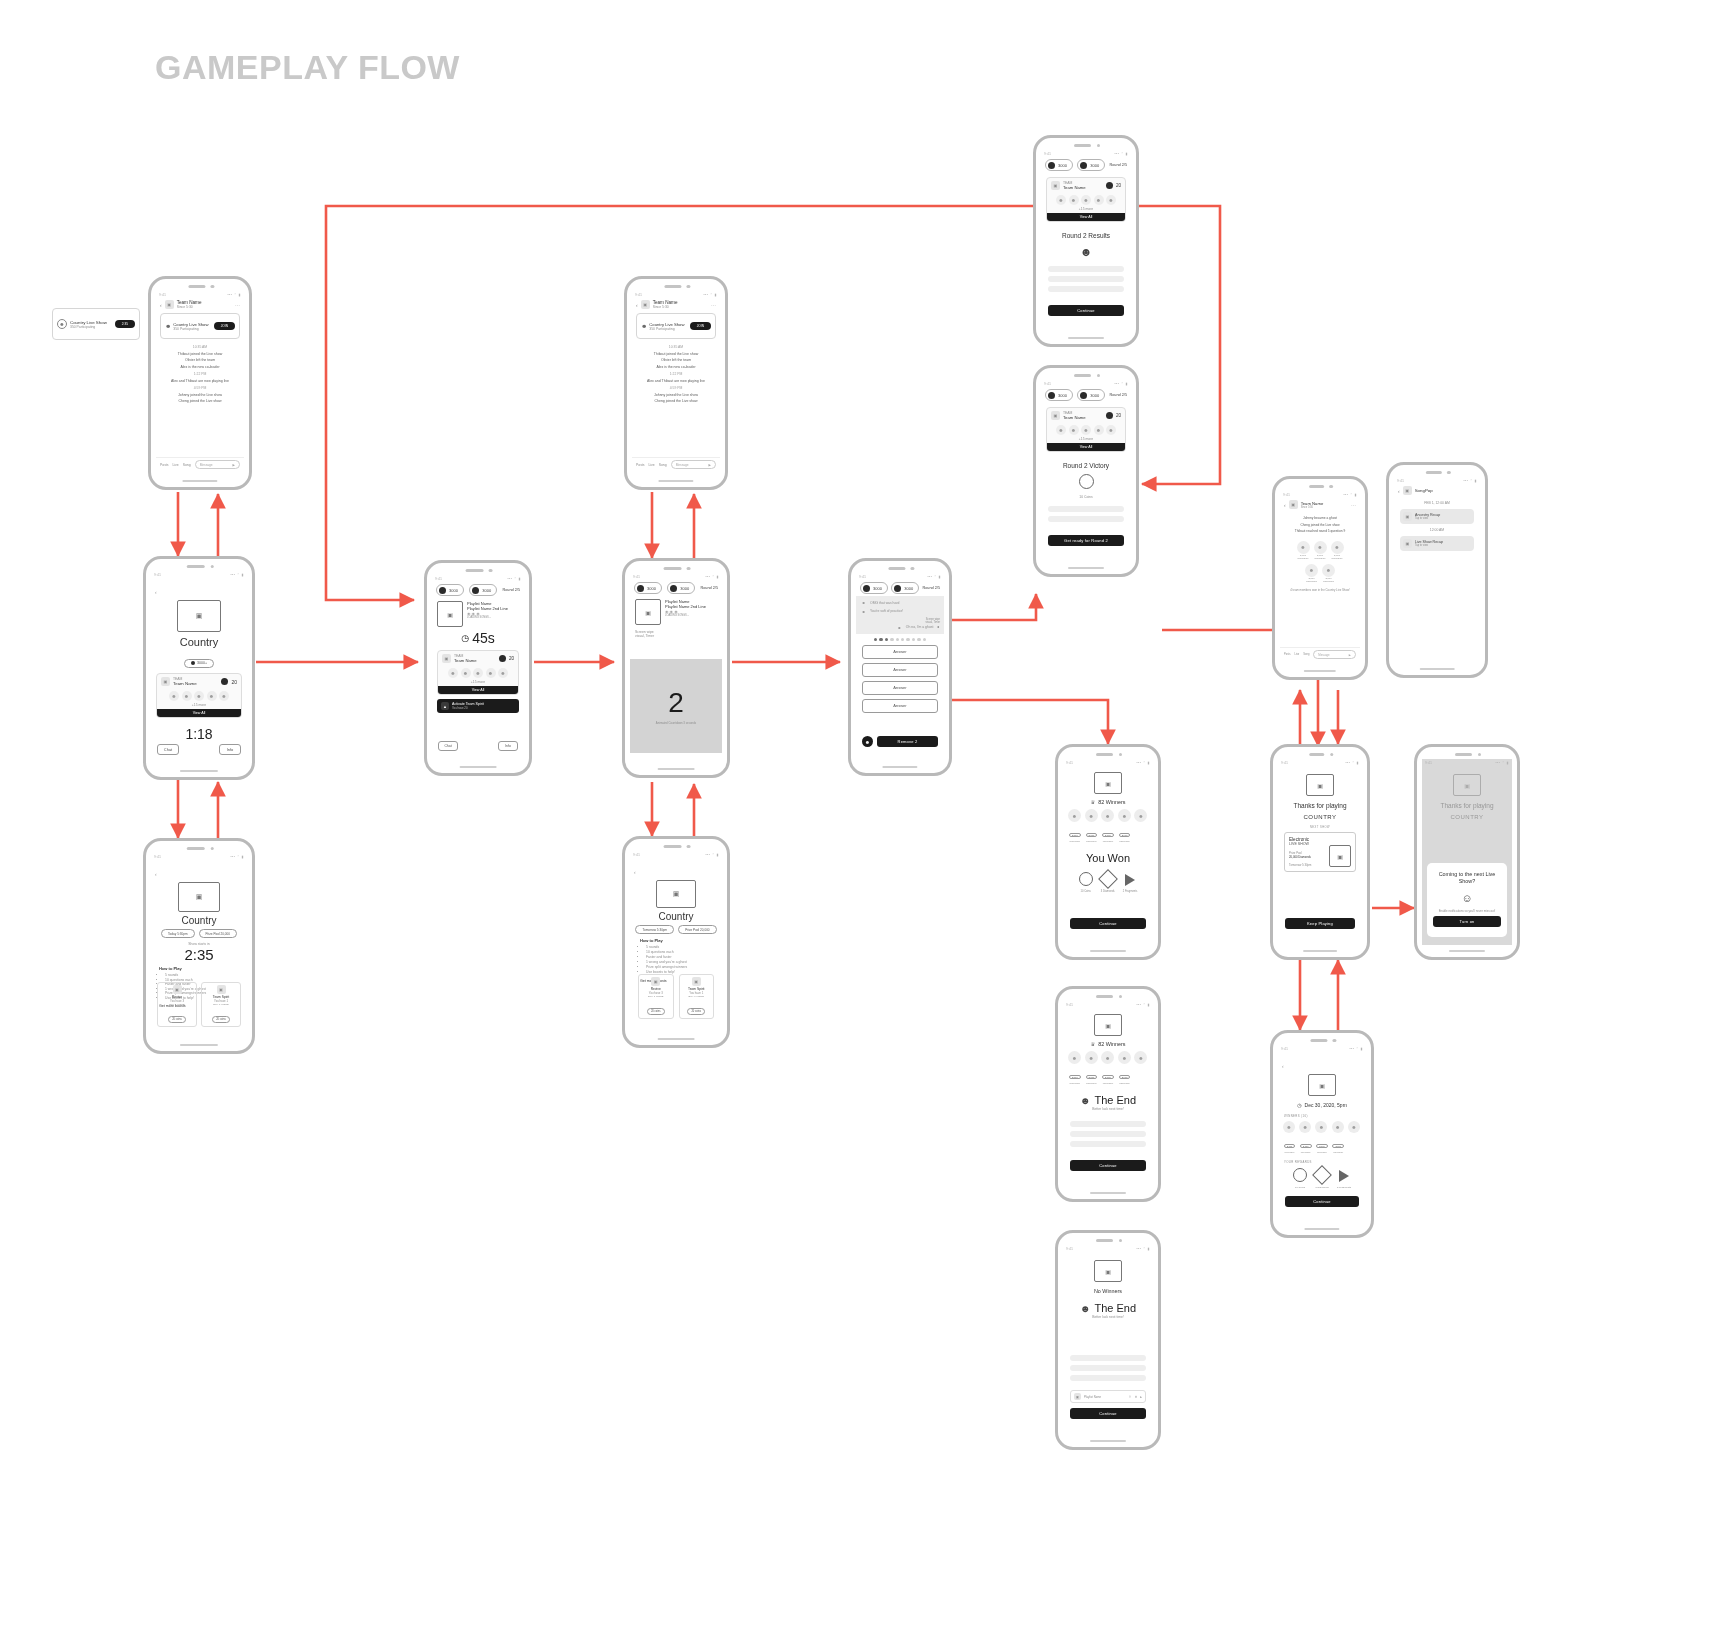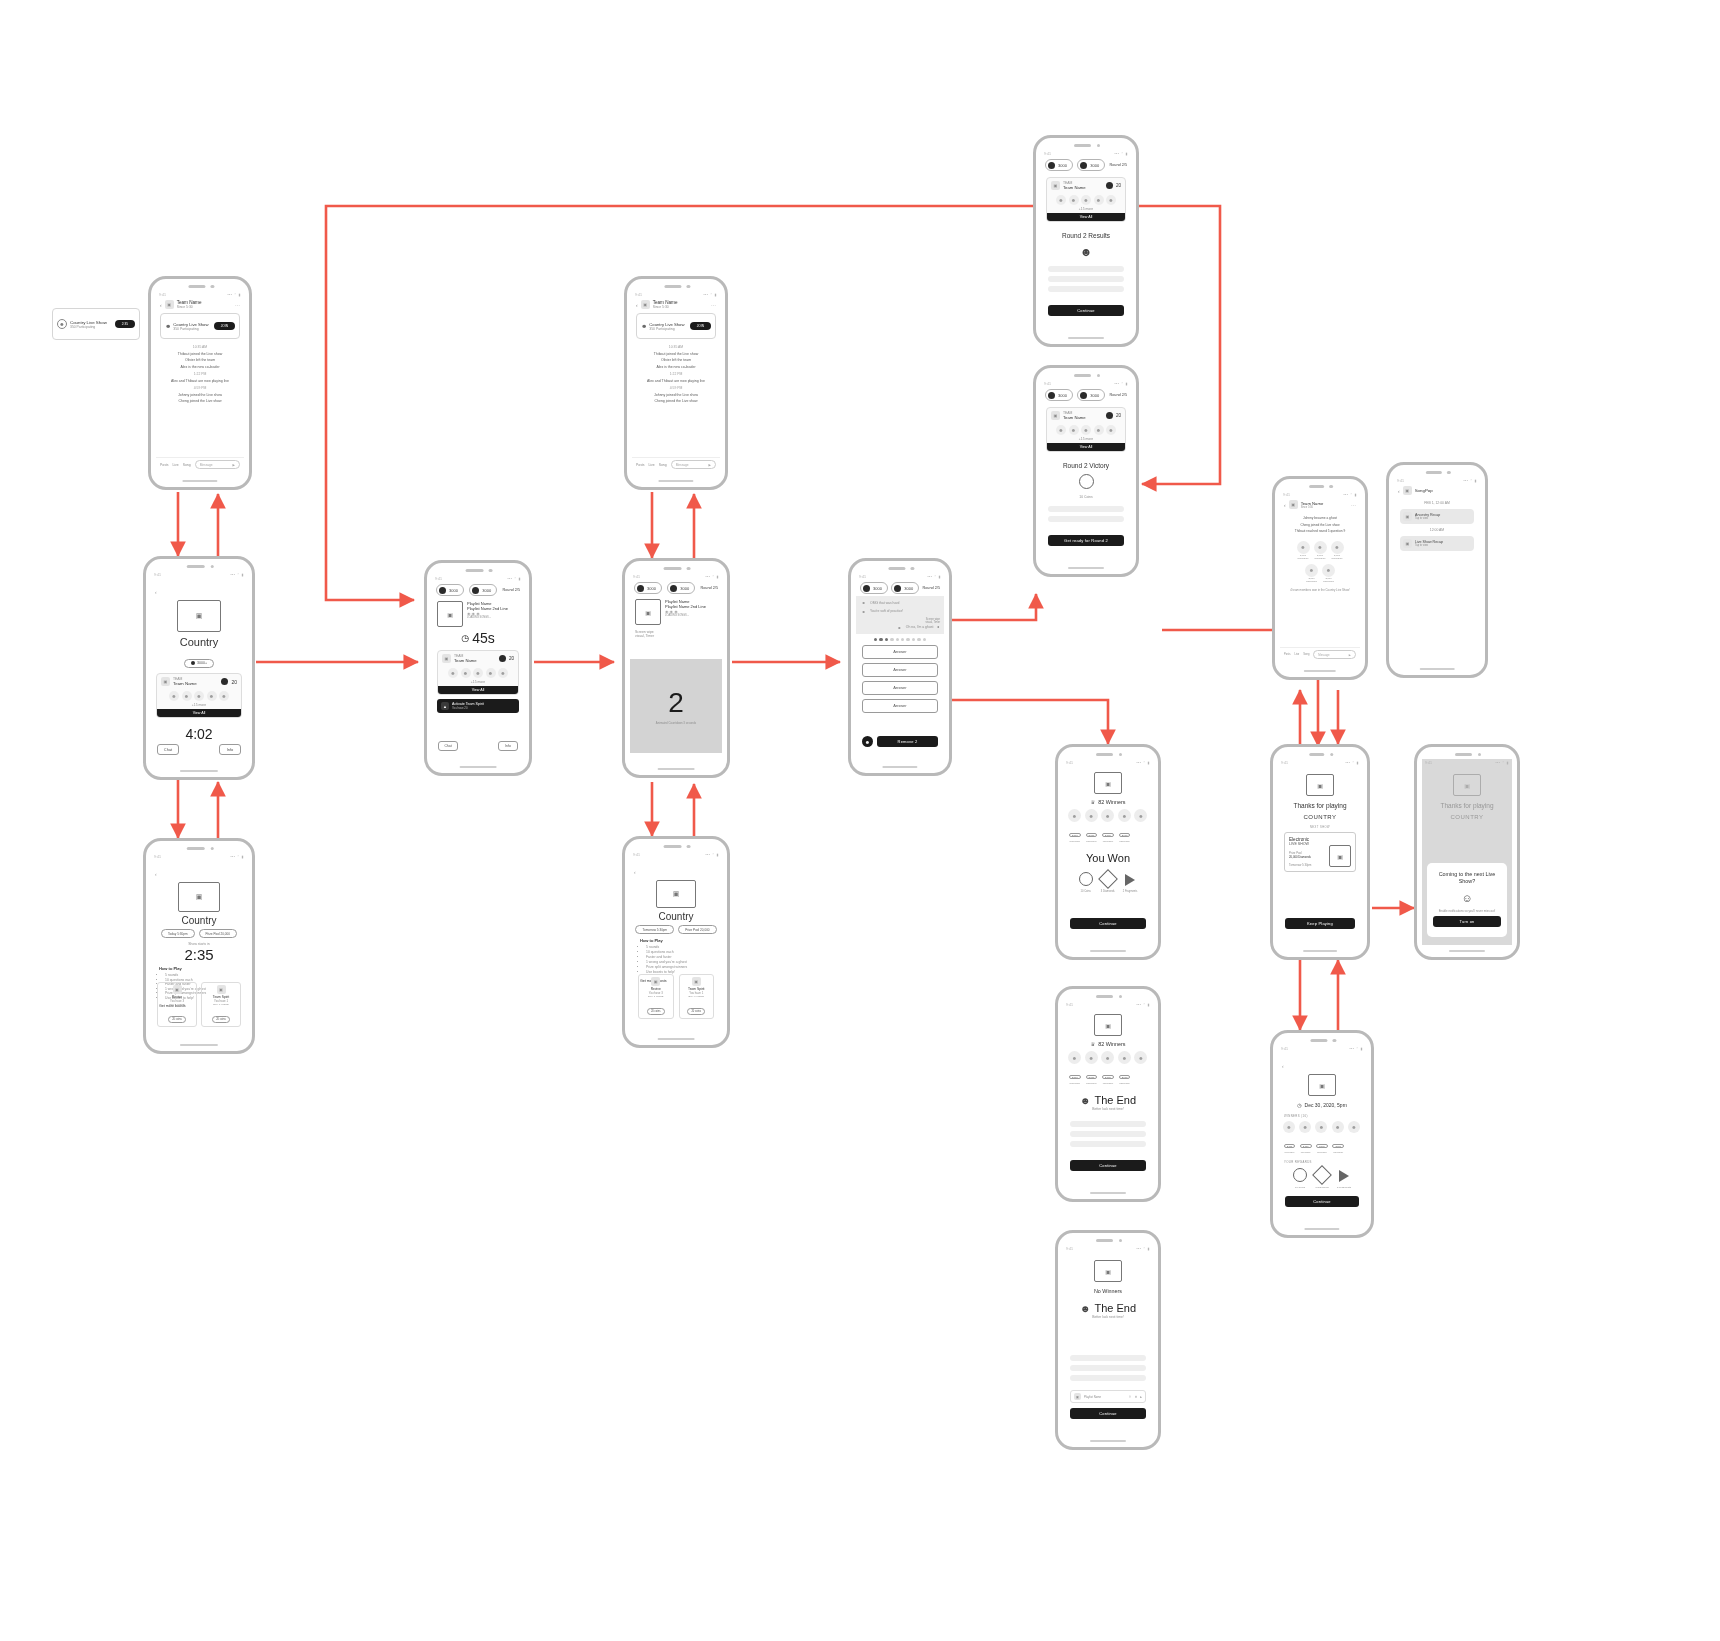--- a/index.html
+++ b/index.html
@@ -42,20 +42,21 @@
   .joinb{background:#1b1b1b;color:#fff;border-radius:20px;font-size:3.2px;padding:2px 7px;}
 
   
   svg.arrows{position:absolute;left:0;top:0;width:1720px;height:1641px;pointer-events:none;}
 </style>
 </head>
 <body>
 
 <div id="stage">
 
+  <div class="title">GAMEPLAY FLOW</div>
 
   <svg class="arrows">
     <defs>
       <marker id="ah" markerWidth="7" markerHeight="7" refX="5.6" refY="3" orient="auto">
         <path d="M0,0 L6,3 L0,6 z" fill="#f0594a"></path>
       </marker>
     </defs>
     <g stroke="#f0594a" stroke-width="2.6" fill="none" marker-end="url(#ah)">
 
       <path d="M178,492 L178,556"></path>
@@ -246,21 +247,21 @@
         <div class="avrow">
             <span class="av">☻</span>
             <span class="av">☻</span>
             <span class="av">☻</span>
             <span class="av">☻</span>
             <span class="av">☻</span>
           </div>
         <div class="tiny ctr" style="margin-bottom:2px;">+15 more</div>
         <div class="viewall">View All</div>
       </div>
-      <div class="ctr" style="font-size:14px;color:#222;margin-top:8px;">4:02</div>
+      <div class="ctr" style="font-size:14px;color:#222;margin-top:8px;">1:18</div>
       <div style="position:absolute;left:6px;right:6px;bottom:10px;display:flex;justify-content:space-between;">
         <div class="obtn" style="width:20px;height:9px;">Chat</div>
         <div class="obtn" style="width:20px;height:9px;">Info</div>
       </div>
     </div>
   </div>
 
   <div class="phone" style="left:143px;top:838px;width:112px;height:216px;">
     <div class="notch"></div>
       <div class="hb"></div>

